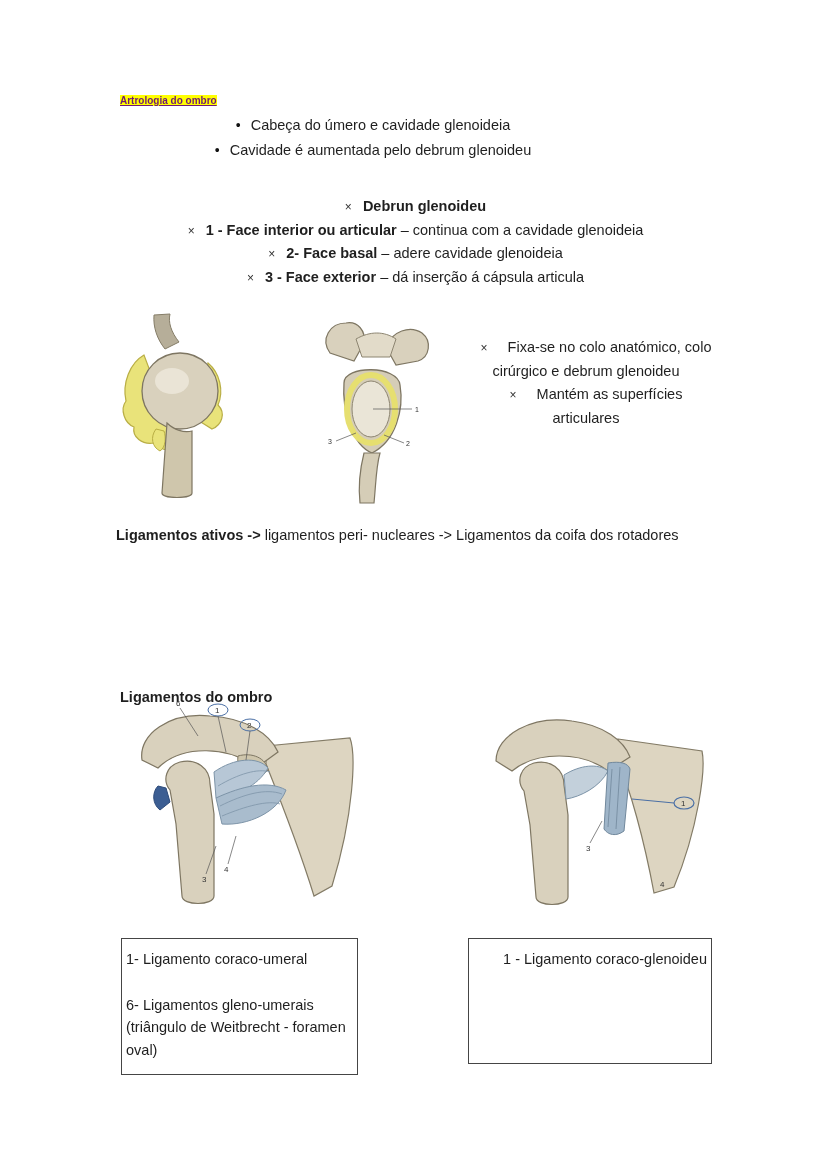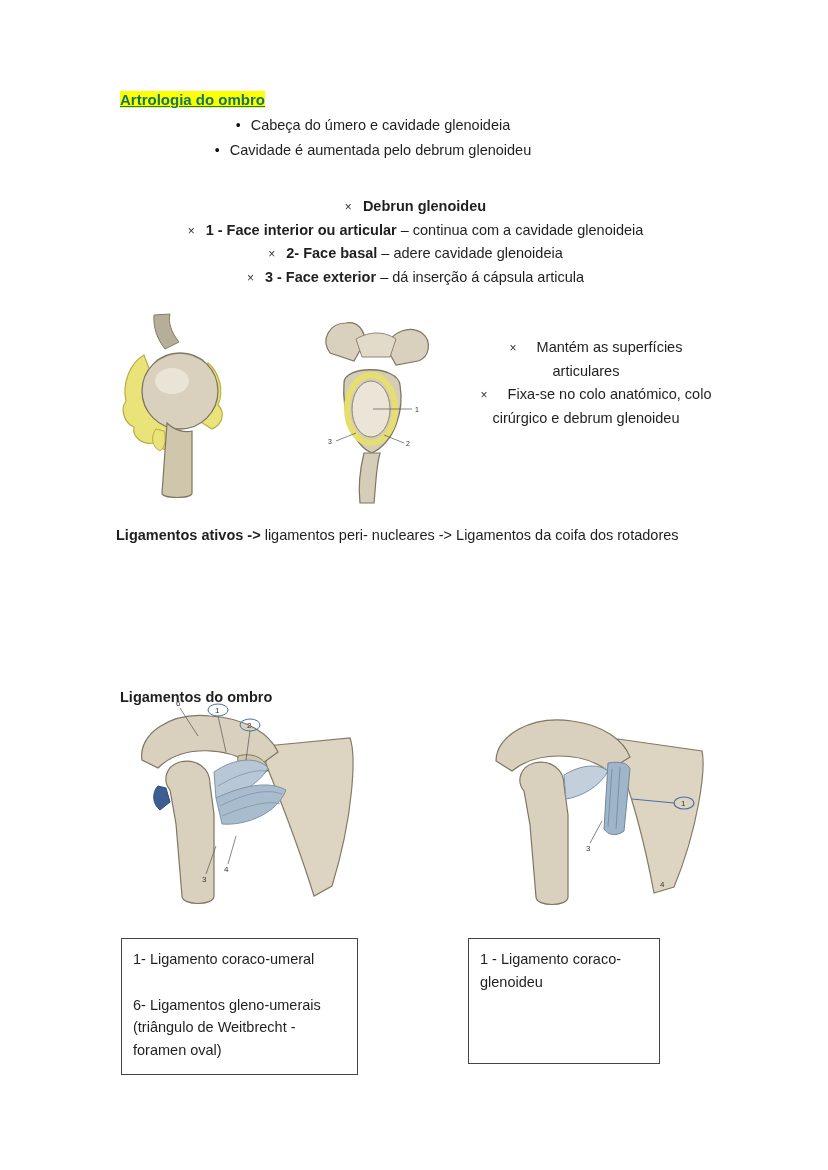--- a/index.html
+++ b/index.html
@@ -7,22 +7,22 @@
   body { font-family:"Liberation Sans", sans-serif; }
   .page {
     position:relative; width:828px; height:1170px; margin:0 auto;
     background:#ffffff; color:#1f1f1f; font-size:14.5px; overflow:hidden;
   }
   .abs { position:absolute; }
 
   
   .title-wrap { left:120px; top:91px; }
   .doc-title {
-    display:inline; font-weight:bold; font-size:15px;
-    color:#0f766e; background:#ffff00; text-decoration:underline;
+    display:inline; font-weight:bold; font-size:10px;
+    color:#701a75; background:#ffff00; text-decoration:underline;
   }
 
   
   .bullets { left:108px; top:113px; width:520px;text-align:center; }
   .bullet-item { line-height:25px; }
   .b-marker { display:inline-block; width:25px; font-size:14px; color:#111; }
 
   
   .sublist { left:140px; top:195px; width:540px; }
   .x-item { line-height:22.5px;text-align:center; }
@@ -42,24 +42,24 @@
 
   
   .fig1 { left:120px; top:311px; }
   .fig2 { left:300px; top:313px; }
   .fig3 { left:118px; top:694px; }
   .fig4 { left:468px; top:699px; }
 
   
   .caption-box {
     border:1px solid #454545; width:237px; min-height:126px;
-    padding:9px 11px; line-height:22.5px; background:#fff;
+    padding:9px 4px; line-height:22.5px; background:#fff;
   }
   .caption-left  { left:121px; top:938px; }
-  .caption-right { left:468px; top:938px; width:192px; }
+  .caption-right { left:468px; top:938px; width:244px;text-align:right; }
   .caption-box p { margin:0 0 23px 0; }
   .caption-box p:last-child { margin-bottom:4px; }
 
   svg text { font-family:"Liberation Sans", sans-serif; }
 </style>
 </head>
 <body>
 
 <div class="page">
 
@@ -112,24 +112,24 @@
     <line x1="73" y1="96" x2="112" y2="96" stroke="#555" stroke-width="0.7"></line>
     <text x="115" y="99" font-size="7" fill="#333">1</text>
     <line x1="84" y1="122" x2="104" y2="130" stroke="#555" stroke-width="0.7"></line>
     <text x="106" y="133" font-size="7" fill="#333">2</text>
     <line x1="56" y1="120" x2="36" y2="128" stroke="#555" stroke-width="0.7"></line>
     <text x="28" y="131" font-size="7" fill="#333">3</text>
   </svg>
 
   <div class="abs capsula">
     <div class="x-item">
-      <span class="x-marker">×</span><span class="bold"></span><span>Mantém as superfícies articulares</span>
+      <span class="x-marker">×</span><span class="bold"></span><span>Fixa-se no colo anatómico, colo cirúrgico e debrum glenoideu</span>
     </div>
     <div class="x-item">
-      <span class="x-marker">×</span><span class="bold"></span><span>Fixa-se no colo anatómico, colo cirúrgico e debrum glenoideu</span>
+      <span class="x-marker">×</span><span class="bold"></span><span>Mantém as superfícies articulares</span>
     </div>
   </div>
 
   <p class="abs para">
     <span class="bold">Ligamentos ativos -&gt;</span><span> ligamentos peri- nucleares -&gt; Ligamentos da coifa dos rotadores</span>
   </p>
 
   <div class="abs section-heading">Ligamentos do ombro</div>
 
   <svg class="abs fig3" width="242" height="226" viewBox="0 0 242 226" aria-hidden="true">

